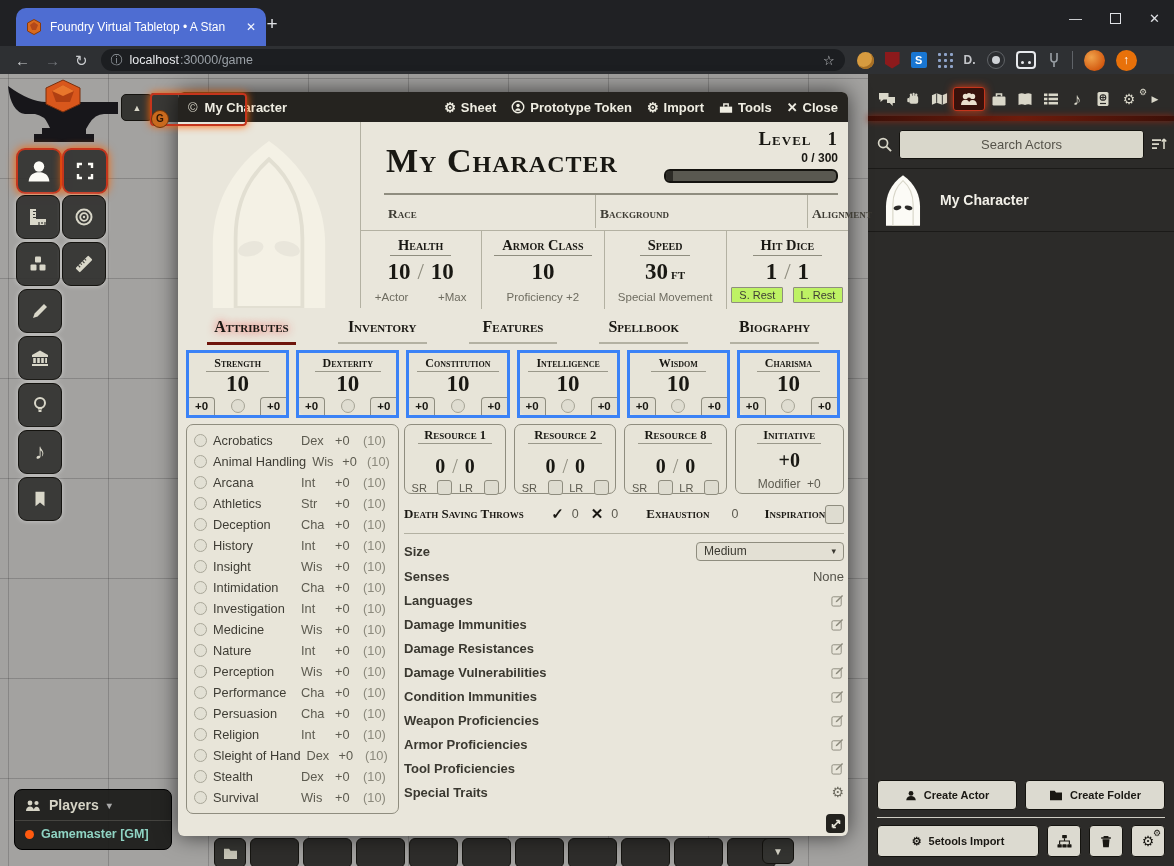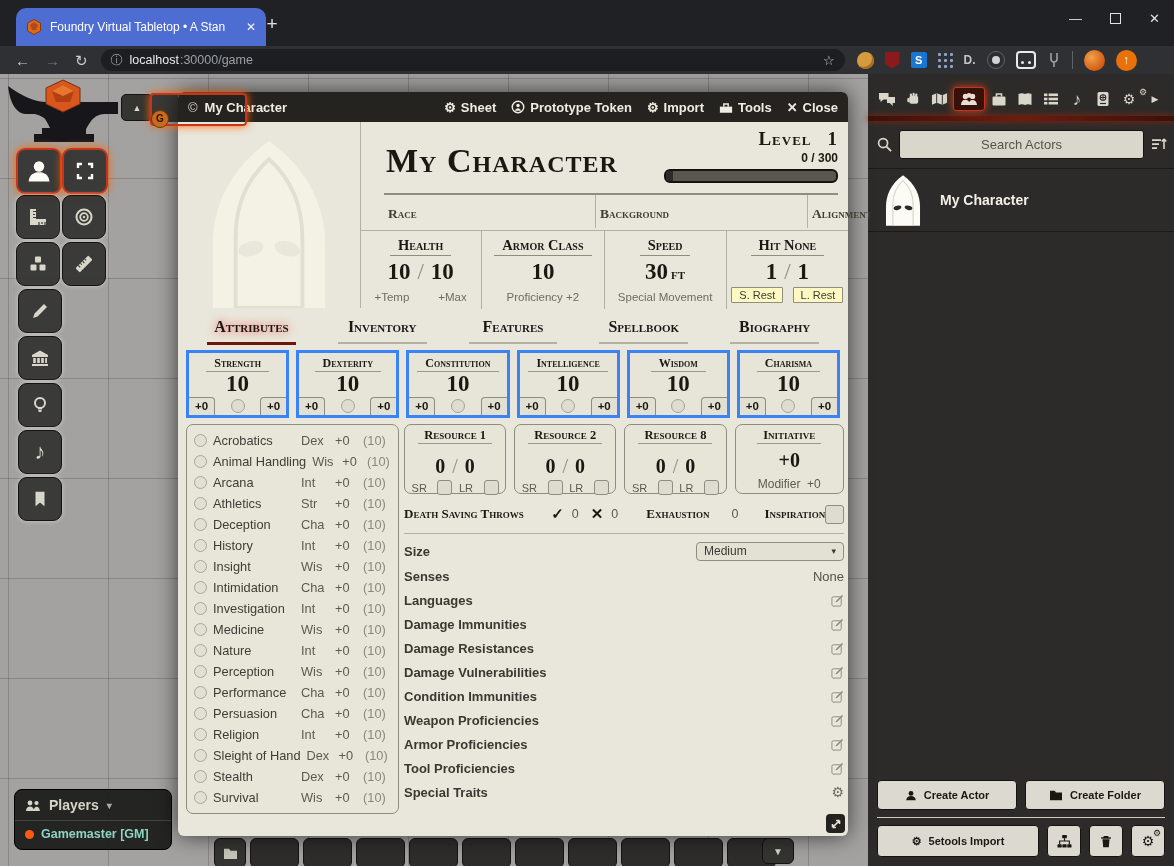--- a/index.html
+++ b/index.html
@@ -115,21 +115,21 @@
   .stats{position:absolute;left:0;right:0;top:108px;height:78px;border-top:1px solid #b3b1a2;display:flex}
   .stat{flex:1;border-right:1px solid #b3b1a2;position:relative;text-align:center;padding-top:5px}
   .stat:last-child{border-right:none}
   .stat-title{font-size:14.5px;display:inline-block;border-bottom:1px solid #8f8d7f;padding:0 8px 1px}
   .stat-val{font-family:"Liberation Serif",serif;font-weight:bold;font-size:23px;margin-top:3px;line-height:1.1}
   .vsep{color:#8f8d7f;font-weight:normal;margin:0 7px}
   .vsep::before{content:"/"}
   .unit{font-size:15px;font-variant:small-caps;margin-left:3px}
   .stat-foot{position:absolute;bottom:6px;left:0;right:0;font-size:11.5px;color:#6e6c60;display:flex;
              justify-content:space-around;align-items:center}
-  .restbtn{font-size:11px;color:#3f3d35;background:#fef9c3;border:1px solid #8f8d7f;border-radius:1px;padding:1px 7px}
+  .restbtn{font-size:11px;color:#3f3d35;background:#bef264;border:1px solid #8f8d7f;border-radius:1px;padding:1px 7px}
   .tabsrow{position:absolute;left:8px;right:8px;top:226px;height:28px;display:flex}
   .stab{flex:1;text-align:center;font-size:16px;position:relative;color:#1a1813}
   .stab::after{content:"";position:absolute;left:16%;right:16%;bottom:2px;height:2px;background:#b3b1a2}
   .stab.active{text-shadow:0 0 8px rgba(255,45,45,.85)}
   .stab.active::after{height:3px;background:#6e150c;bottom:1px}
   .abilities{position:absolute;left:8px;right:8px;top:258px;height:68px;display:flex;gap:7px}
   .abil{flex:1;border:3px solid #3b82f6;border-radius:0;background:#e7e4d8;position:relative;text-align:center}
   .abil-title{font-size:12px;display:inline-block;border-bottom:1px solid #9a988a;padding:0 8px;margin-top:3px}
   .abil-score{font-family:"Liberation Serif",serif;font-weight:bold;font-size:23px;line-height:1}
   .cornerbox{position:absolute;bottom:0;width:25px;height:17px;font-size:11.5px;font-weight:bold;line-height:17px;
@@ -441,40 +441,40 @@
           <div class="fieldcell">
             <input style="">
             <span class="fieldlabel sc">Alignment</span>
             </div>
         </div>
         <div class="stats">
           <div class="stat">
             <span class="stat-title sc">Health</span>
             <div class="stat-val"><span>10</span><span class="vsep"></span><span>10</span></div>
             <div class="stat-foot">
-                <span>+Temp</span>
+                <span>+Actor</span>
                 <span>+Max</span>
               </div>
           </div>
           <div class="stat">
             <span class="stat-title sc">Armor Class</span>
             <div class="stat-val"><span>10</span></div>
             <div class="stat-foot">
                 <span>Proficiency +2</span>
               </div>
           </div>
           <div class="stat">
             <span class="stat-title sc">Speed</span>
             <div class="stat-val"><span>30</span><span class="unit sc">ft</span></div>
             <div class="stat-foot">
                 <span>Special Movement</span>
               </div>
           </div>
           <div class="stat">
-            <span class="stat-title sc">Hit None</span>
+            <span class="stat-title sc">Hit Dice</span>
             <div class="stat-val"><span>1</span><span class="vsep"></span><span>1</span></div>
             <div class="stat-foot">
               <span class="restbtn">S. Rest</span>
               <span class="restbtn">L. Rest</span>
             </div>
           </div>
         </div>
       </div>
     </div>
 

